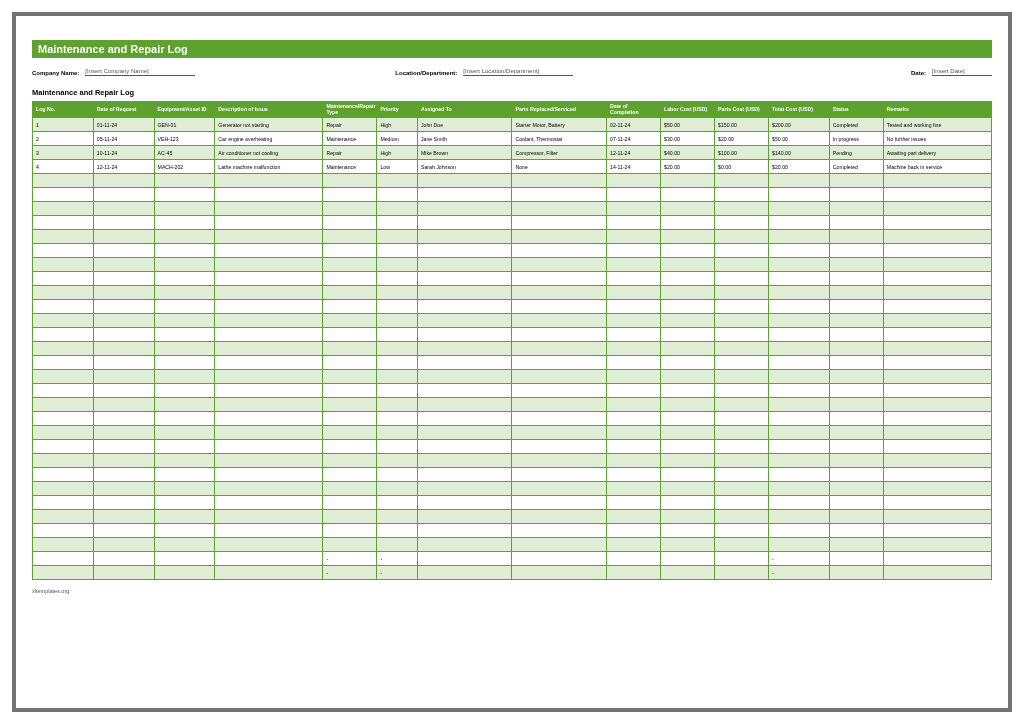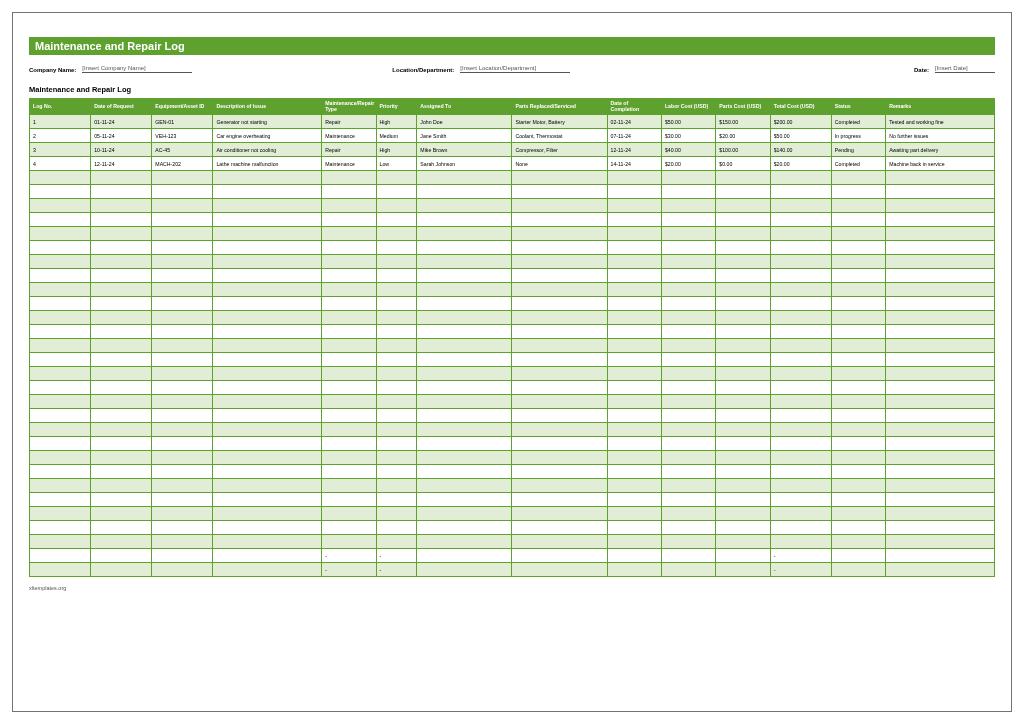--- a/index.html
+++ b/index.html
@@ -11,21 +11,21 @@
     height: 726px;
     overflow: hidden;
     position: relative;
   }
   .page {
     position: absolute;
     left: 12px;
     top: 12px;
     width: 1000px;
     height: 700px;
-    border: 1px solid #737373;
+    border: 4px solid #737373;
     padding: 24px 16px 8px 16px;
     background: #fff;
   }
   .title-bar {
     background: #5fa12e;
     color: #fff;
     font-weight: bold;
     font-size: 11px;
     padding: 3px 6px;
     margin-bottom: 10px;

